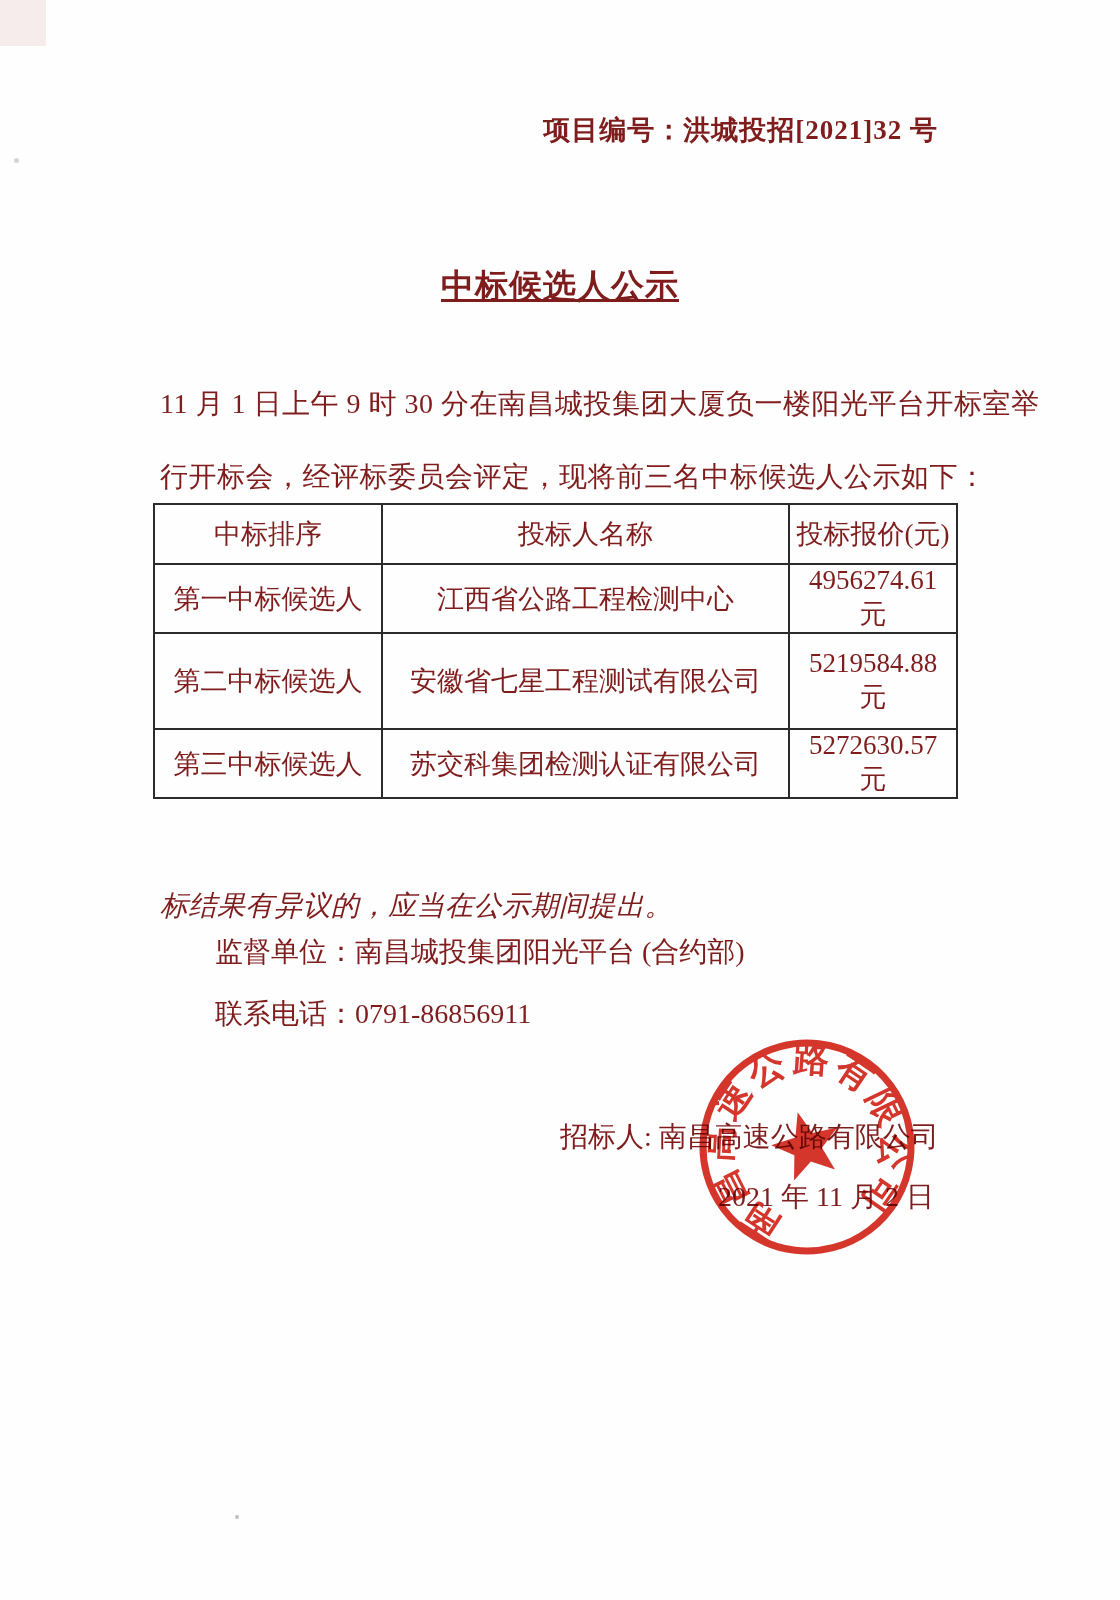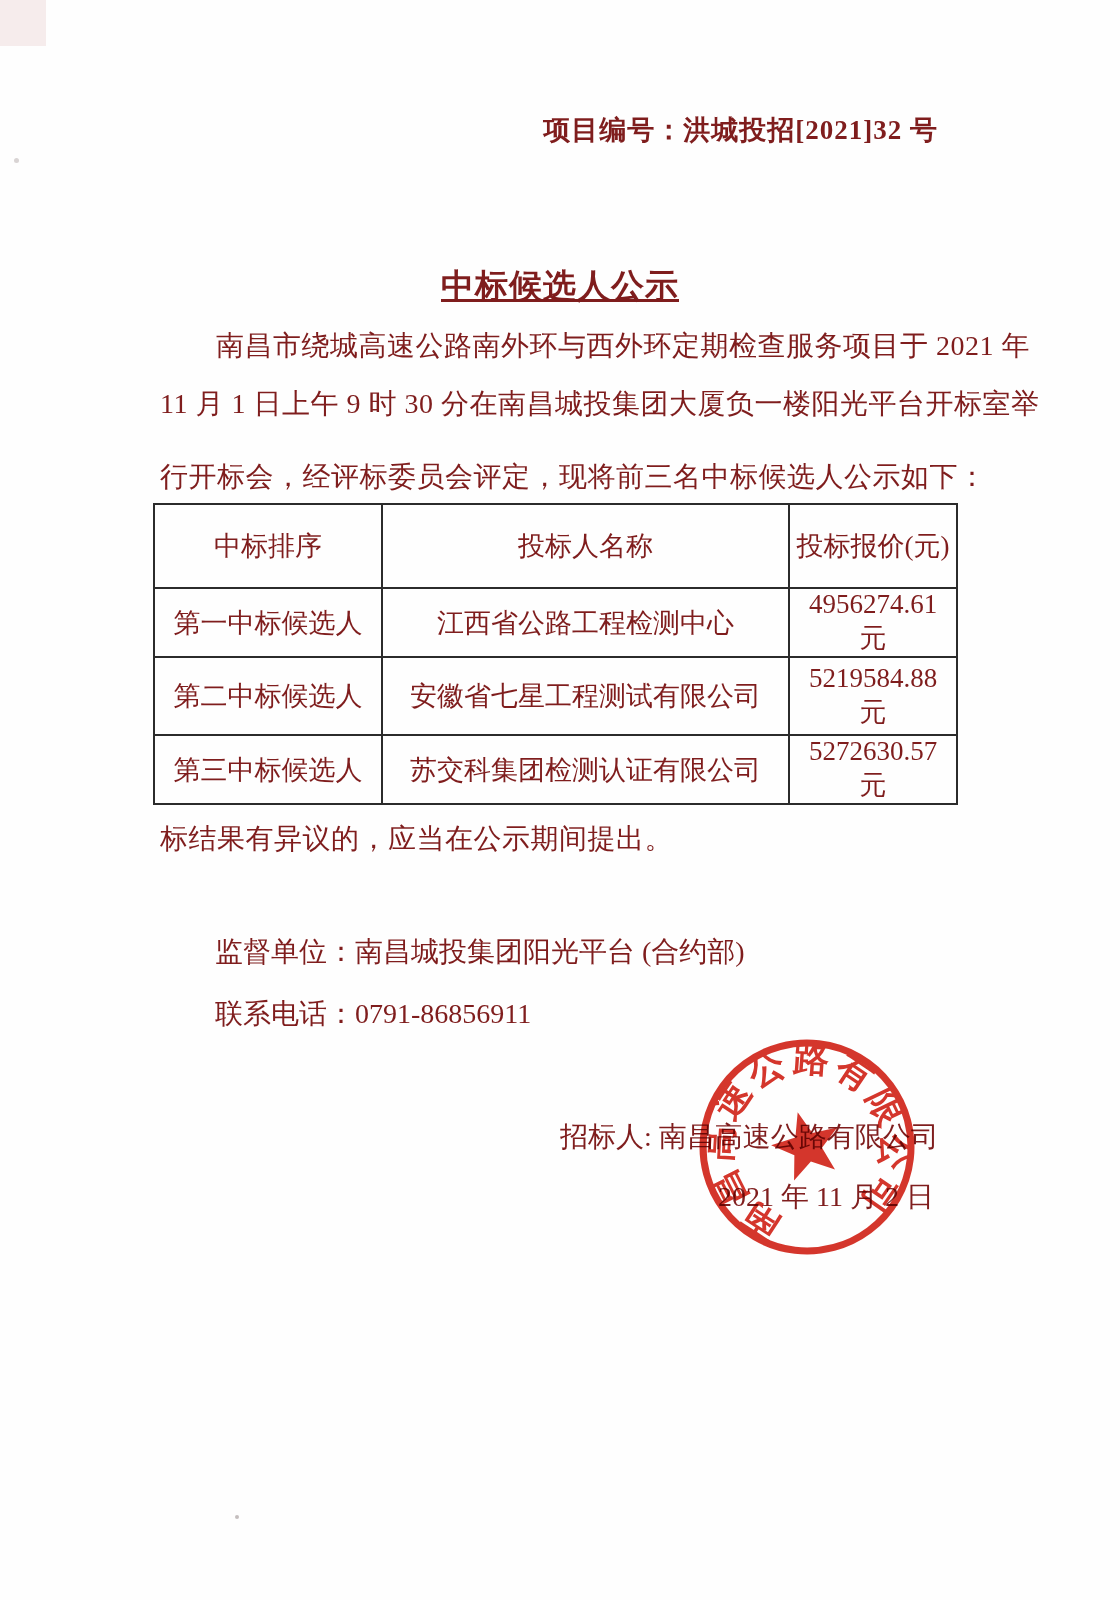--- a/index.html
+++ b/index.html
@@ -44,26 +44,26 @@
   .bid-table td, .bid-table th {
     border: 2px solid #2b2b2b;
     text-align: center;
     vertical-align: middle;
     font-weight: normal;
     padding: 0 4px;
   }
   .col-rank { width: 28.4%; }
   .col-bidder { width: 50.7%; }
   .col-price { width: 20.9%; }
-  .row-h { height: 84px; }
+  .row-h { height: 60px; }
   .row-1 { height: 56px; }
-  .row-2 { height: 78px; }
+  .row-2 { height: 96px; }
   .row-3 { height: 67px; }
   .nl-1 { top: 815px; }
-  .nl-2 { top: 820px; }
+  .nl-2 { top: 887px; font-style: italic; }
   .supervisor { top: 933px; left: 215px; font-size: 28px; }
   .phone { top: 995px; left: 215px; font-size: 28px; }
   .tenderer { top: 1118px; left: 560px; font-size: 28px; }
   .sign-date { top: 1178px; left: 718px; font-size: 28px; text-align: right; }
   .seal {
     position: absolute;
     left: 676px; top: 1016px;
     width: 262px; height: 262px;
     mix-blend-mode: multiply;
     opacity: 0.92;
@@ -95,21 +95,20 @@
 <div class="page">
 
   <div class="corner-smudge"></div>
   <div class="speck-1"></div>
   <div class="speck-2"></div>
 
   <div class="abs doc-number">项目编号：洪城投招[2021]32 号</div>
 
   <div class="abs title-line title-2">中标候选人公示</div>
 
-  <div class="abs body-line bl-1 indent">南昌市绕城高速公路南外环与西外环定期检查服务项目于 2021 年</div>
   <div class="abs body-line bl-2">11 月 1 日上午 9 时 30 分在南昌城投集团大厦负一楼阳光平台开标室举</div>
   <div class="abs body-line bl-3">行开标会，经评标委员会评定，现将前三名中标候选人公示如下：</div>
 
   <table class="bid-table">
     <colgroup>
       <col class="col-rank">
       <col class="col-bidder">
       <col class="col-price">
     </colgroup>
     <tbody>

